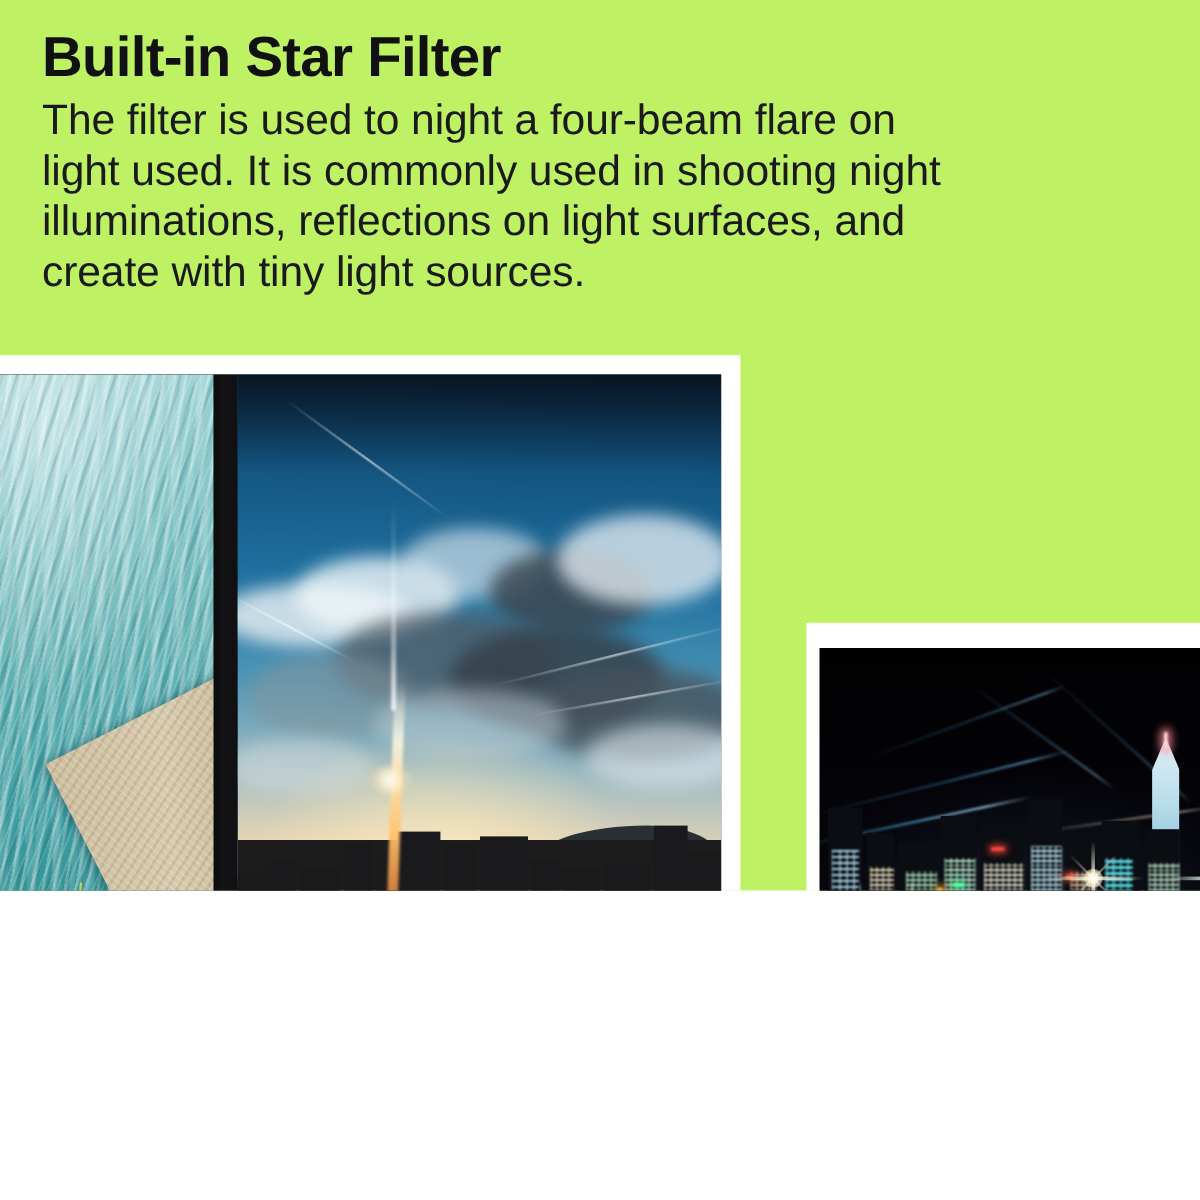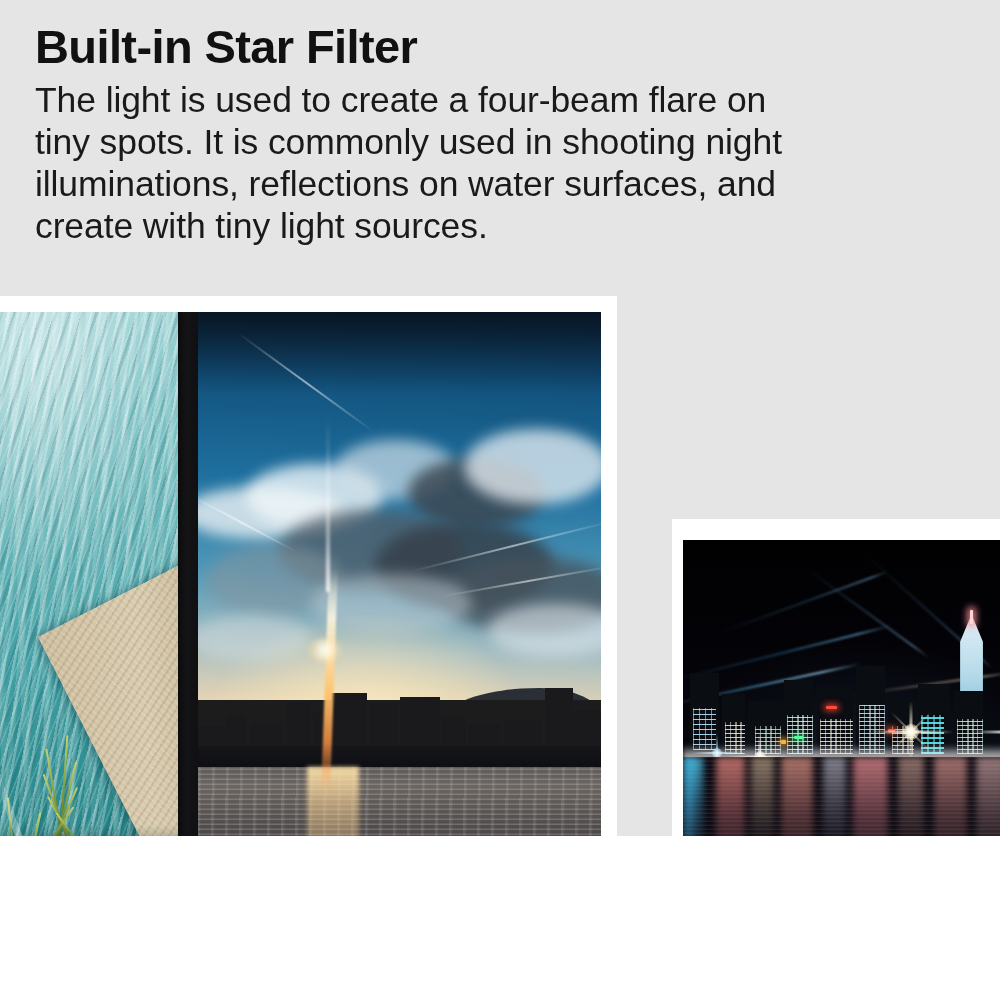--- a/index.html
+++ b/index.html
@@ -9,22 +9,22 @@
   }
   body {
     width: 1000px;
     height: 1000px;
     overflow: hidden;
     font-family: "Liberation Sans", sans-serif;
   }
   #poster {
     position: relative;
     width: 1000px;
-    height: 836px;
-    background: #e5e5e5;
+    height: 742px;
+    background: #bef264;
     overflow: hidden;
   }
 
   
   #text-block {
     position: absolute;
     left: 35px;
     top: 18px;
     width: 920px;
   }
@@ -413,23 +413,23 @@
   }
 </style>
 </head>
 <body>
 
 <div id="poster">
 
   <div id="text-block">
     <h1 id="page-title">Built-in Star Filter</h1>
     <p id="page-description">
-      <span class="dline">The light is used to create a four-beam flare on</span>
-      <span class="dline">tiny spots. It is commonly used in shooting night</span>
-      <span class="dline">illuminations, reflections on water surfaces, and</span>
+      <span class="dline">The filter is used to night a four-beam flare on</span>
+      <span class="dline">light used. It is commonly used in shooting night</span>
+      <span class="dline">illuminations, reflections on light surfaces, and</span>
       <span class="dline">create with tiny light sources.</span>
     </p>
   </div>
 
   <div class="photo-frame" id="photo-large-frame">
     <div class="photo-inner" id="photo-large-inner">
 
       <div id="panel-water">
         <div class="w-base"></div>
         <div class="ripples"></div>

